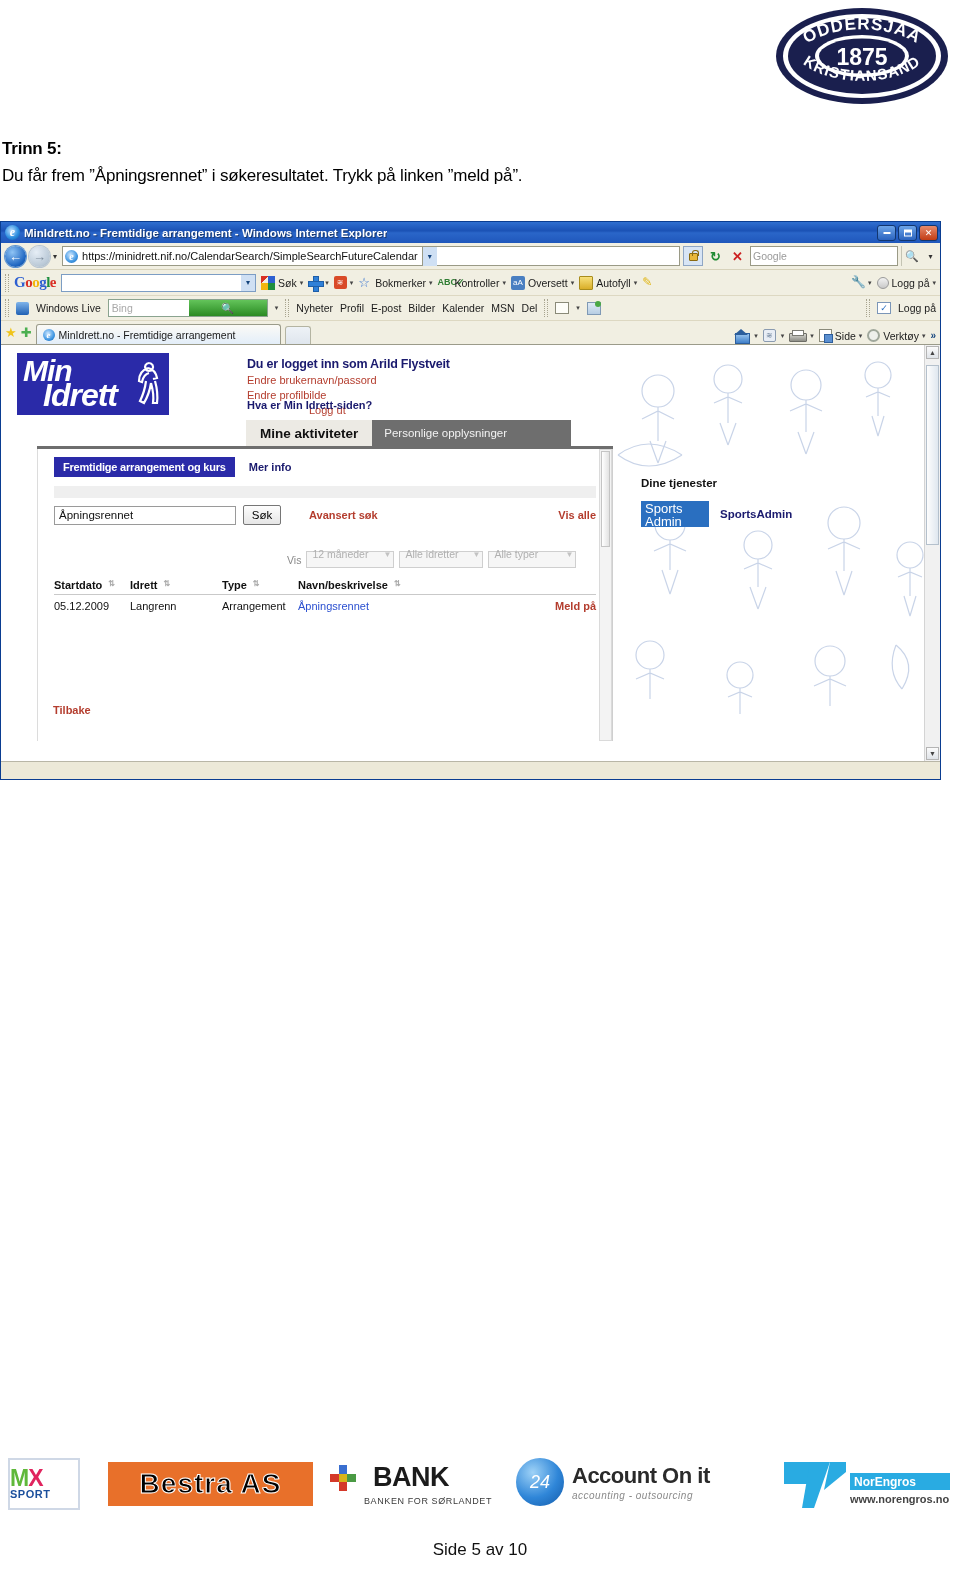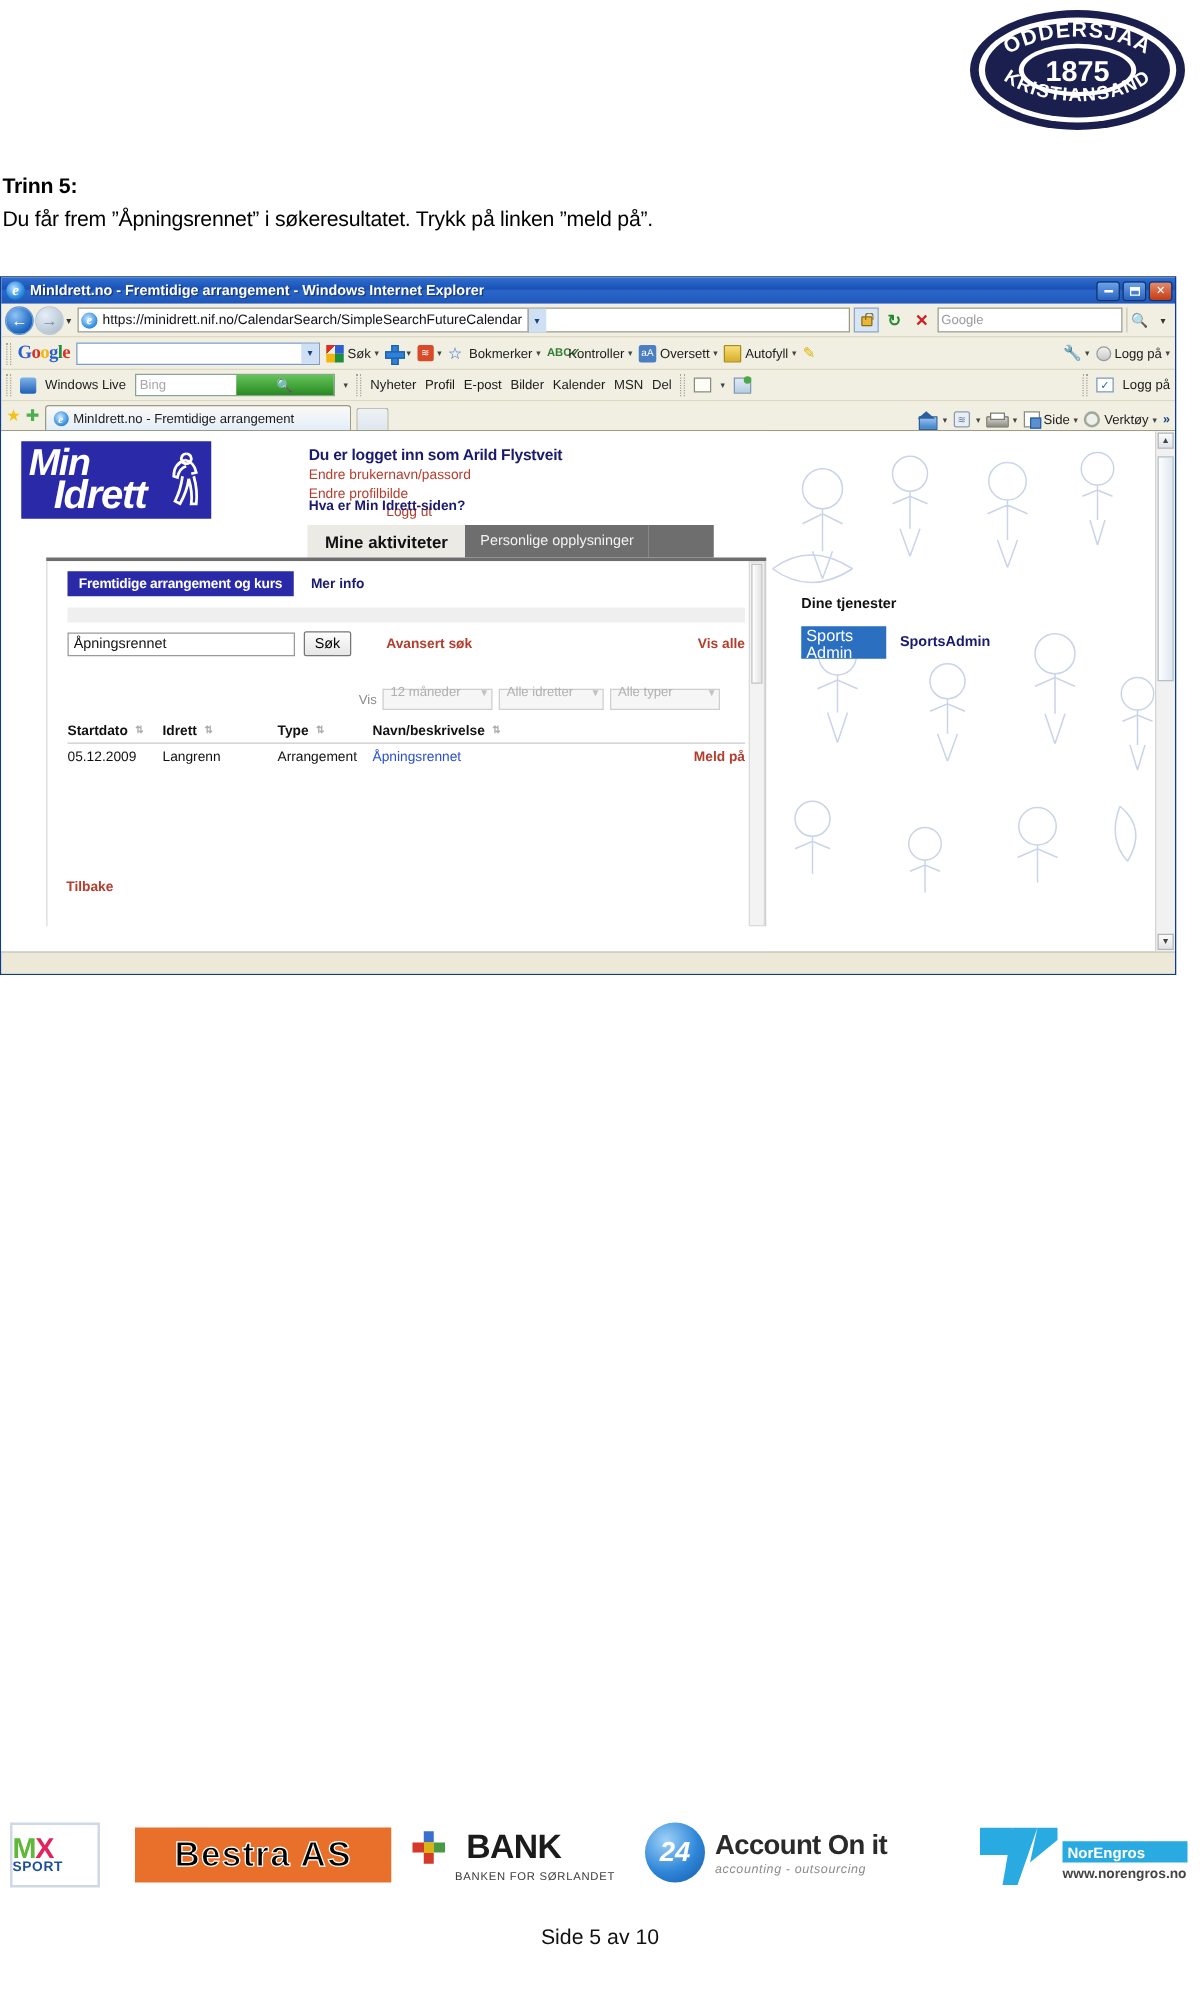--- a/index.html
+++ b/index.html
@@ -224,21 +224,21 @@
   .sp-bestra{left:108px;top:14px;width:205px;height:44px;background:#e8702a;display:flex;align-items:center;justify-content:center;}
   .bestra-txt{font-family:"Liberation Sans",sans-serif;font-size:28px;font-weight:bold;color:#000000;letter-spacing:1px;-webkit-text-stroke:1px #fff;}
   .sp-bank{left:330px;top:14px;display:flex;flex-direction:column;}
   .bank-row{display:flex;align-items:center;gap:17px;}
   .bank-plus{width:26px;height:26px;position:relative;}
   .bank-plus:before{content:"";position:absolute;left:9px;top:0;width:8px;height:26px;background:linear-gradient(#3a6fd0 0 34%,#d8b41a 34% 66%,#d4392a 66% 100%);}
   .bank-plus:after{content:"";position:absolute;left:0;top:9px;width:26px;height:8px;background:linear-gradient(to right,#d4392a 0 34%,#d8b41a 34% 66%,#4a9a44 66% 100%);}
   .bank-word{font-family:"Liberation Sans",sans-serif;font-size:27px;font-weight:bold;color:#1b1b1b;letter-spacing:-.5px;position:relative;}
   .bank-sub{font-size:9px;color:#3a3a3a;letter-spacing:.6px;margin-top:3px;margin-left:34px;}
   .sp-acc{left:516px;top:10px;display:flex;align-items:center;gap:8px;}
-  .acc-circ{width:48px;height:48px;border-radius:50%;background:radial-gradient(circle at 35% 30%,#9ed2f7,#2f86d8 55%,#1259a8);display:flex;align-items:center;justify-content:center;color:#fff;font-family:"Liberation Sans",sans-serif;font-size:22px;font-weight:bold;font-style:italic;}
+  .acc-circ{width:48px;height:48px;border-radius:50%;background:radial-gradient(circle at 35% 30%,#9ed2f7,#2f86d8 55%,#1259a8);display:flex;align-items:center;justify-content:center;color:#fff;font-family:"Liberation Sans",sans-serif;font-size:18px;font-weight:normal;font-style:italic;}
   .acc-txt{font-family:"Liberation Sans",sans-serif;font-size:22px;font-weight:bold;color:#2a2a2a;letter-spacing:-.5px;}
   .acc-sub{font-size:10px;font-style:italic;color:#8a8a8a;letter-spacing:.5px;margin-top:1px;}
   .sp-nor{left:780px;top:12px;width:172px;height:50px;background:#fff;position:relative;}
   .nor-v{position:absolute;left:4px;top:2px;width:66px;height:46px;}
   .nor-band{position:absolute;left:70px;top:13px;width:100px;height:17px;background:#29abe2;color:#fff;font-size:12px;font-weight:bold;display:flex;align-items:center;padding-left:4px;}
   .nor-url{position:absolute;left:70px;top:33px;font-size:11px;font-weight:bold;color:#444;}
 
   .footer{position:absolute;left:0;top:1540px;width:960px;text-align:center;font-size:17px;color:#111;}
 </style>
 </head>

